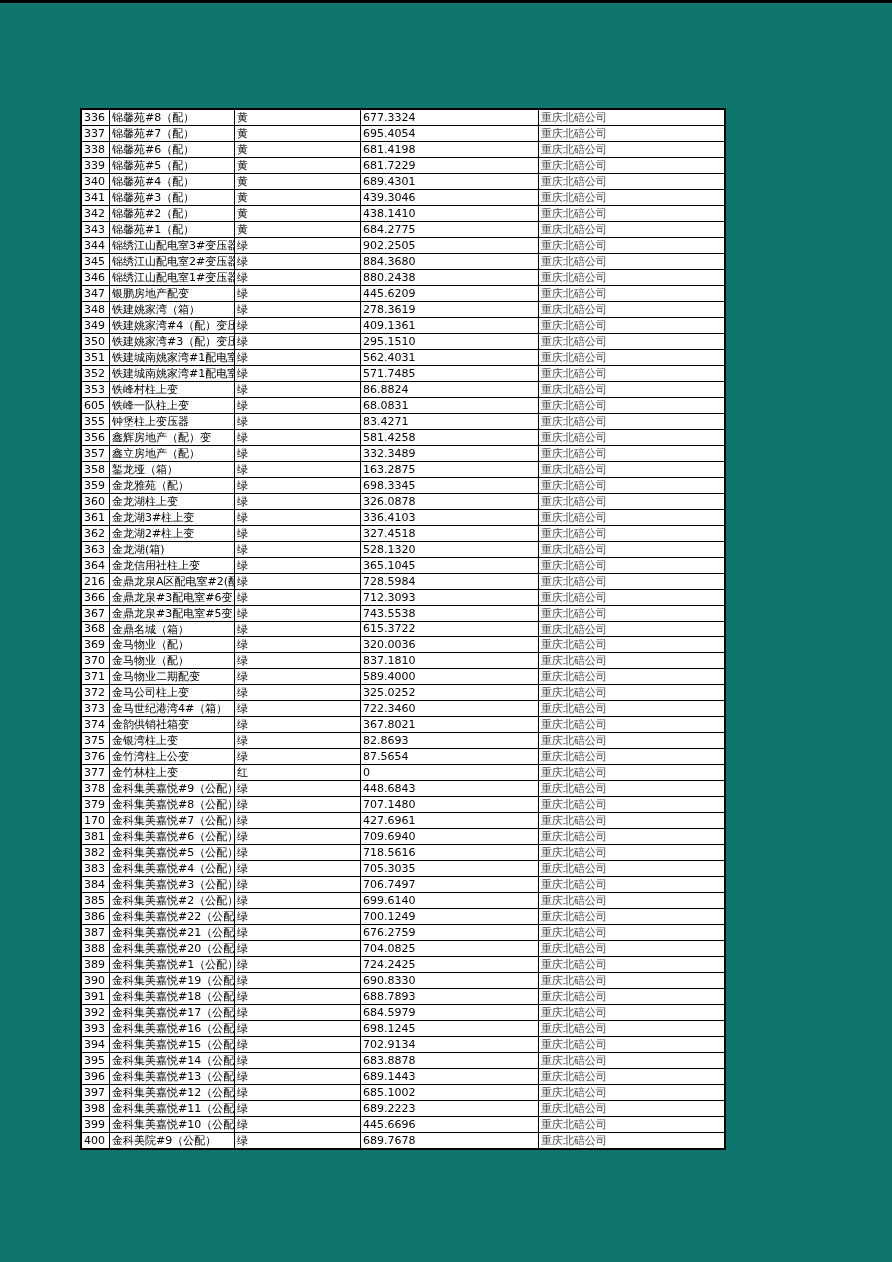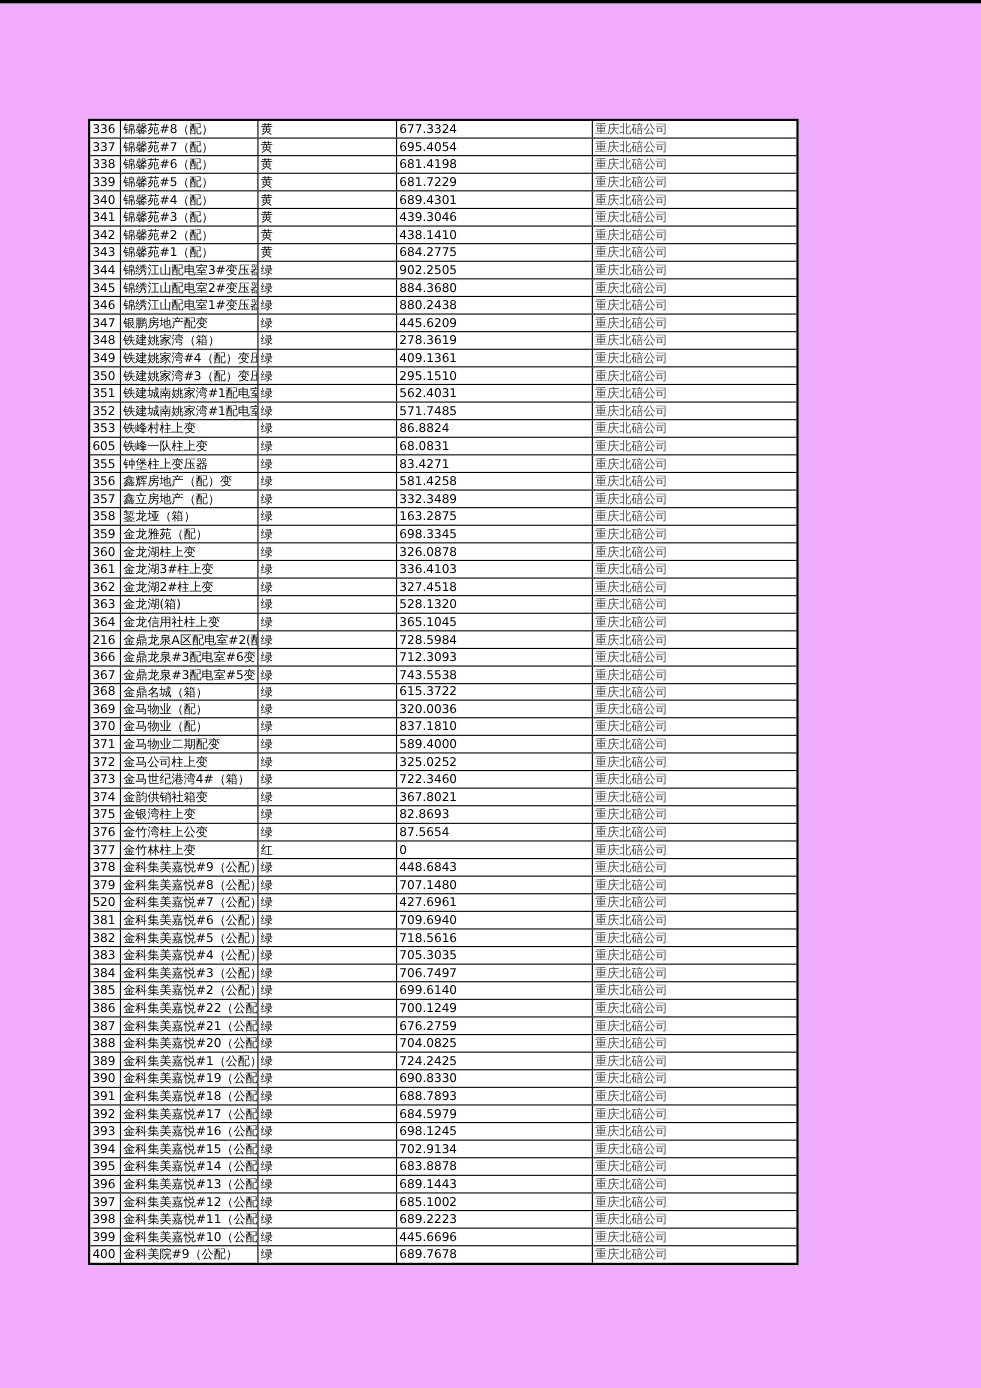--- a/index.html
+++ b/index.html
@@ -1,20 +1,20 @@
 <!DOCTYPE html>
 <html><head>
 <meta charset="utf-8">
 <style>
   html, body { margin: 0; padding: 0; }
   .page {
     position: relative;
     width: 892px;
     height: 1262px;
-    background: #f0abfc;
+    background: #0f766e;
     font-family: "DejaVu Sans", sans-serif;
     overflow: hidden;
   }
   .topbar {
     position: absolute;
     top: 0; left: 0;
     width: 892px; height: 3px;
     background: #000000;
   }
   .table {
@@ -361,21 +361,21 @@
         <div class="cell c-company">重庆北碚公司</div>
       </div>
       <div class="row">
         <div class="cell c-idx">379</div>
         <div class="cell c-name">金科集美嘉悦#8（公配）</div>
         <div class="cell c-color">绿</div>
         <div class="cell c-value">707.1480</div>
         <div class="cell c-company">重庆北碚公司</div>
       </div>
       <div class="row">
-        <div class="cell c-idx">520</div>
+        <div class="cell c-idx">170</div>
         <div class="cell c-name">金科集美嘉悦#7（公配）</div>
         <div class="cell c-color">绿</div>
         <div class="cell c-value">427.6961</div>
         <div class="cell c-company">重庆北碚公司</div>
       </div>
       <div class="row">
         <div class="cell c-idx">381</div>
         <div class="cell c-name">金科集美嘉悦#6（公配）</div>
         <div class="cell c-color">绿</div>
         <div class="cell c-value">709.6940</div>

